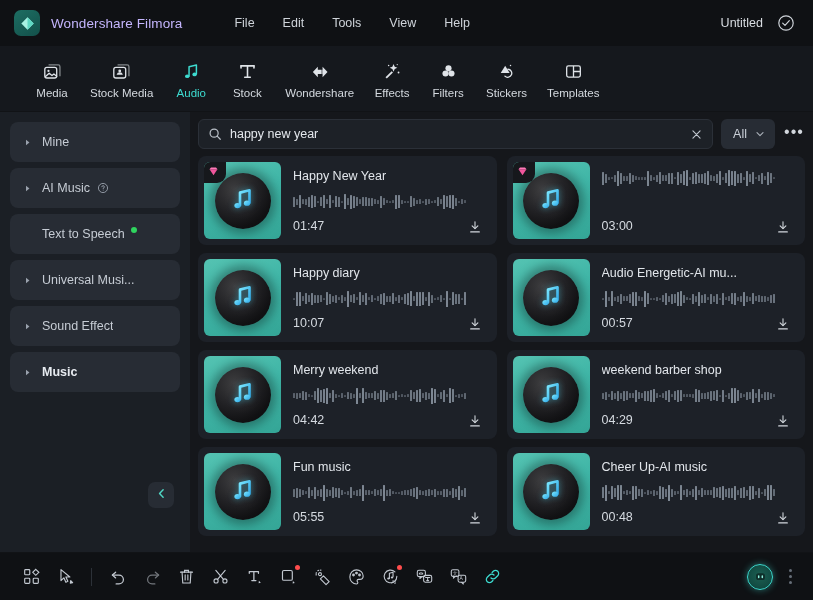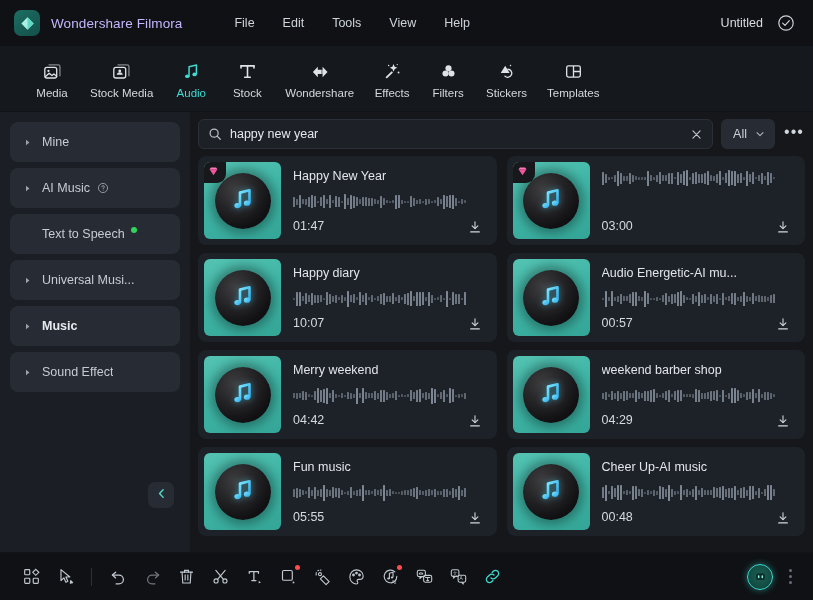--- a/index.html
+++ b/index.html
@@ -395,35 +395,35 @@
             <span class="dot-new"></span>
           </div>
           <div class="side-item">
             <span class="caret">
               <svg width="9" height="9" viewBox="0 0 12 12" fill="currentColor">
                 <path d="M4 2.2 L8.6 6 L4 9.8 Z"></path>
               </svg>
             </span>
             <span class="sl">Universal Musi...</span>
           </div>
+          <div class="side-item">
+            <span class="caret">
+              <svg width="9" height="9" viewBox="0 0 12 12" fill="currentColor">
+                <path d="M4 2.2 L8.6 6 L4 9.8 Z"></path>
+              </svg>
+            </span>
+            <span class="sl">Sound Effect</span>
+          </div>
           <div class="side-item bold">
             <span class="caret">
               <svg width="9" height="9" viewBox="0 0 12 12" fill="currentColor">
                 <path d="M4 2.2 L8.6 6 L4 9.8 Z"></path>
               </svg>
             </span>
             <span class="sl">Music</span>
-          </div>
-          <div class="side-item">
-            <span class="caret">
-              <svg width="9" height="9" viewBox="0 0 12 12" fill="currentColor">
-                <path d="M4 2.2 L8.6 6 L4 9.8 Z"></path>
-              </svg>
-            </span>
-            <span class="sl">Sound Effect</span>
           </div>
         </div>
       <div class="collapse-btn">
         <span>
           <svg width="13" height="13" viewBox="0 0 16 16" fill="none" stroke="currentColor" stroke-width="1.8" stroke-linecap="round" stroke-linejoin="round">
             <path d="M10 3.4 L5.6 8 L10 12.6"></path>
           </svg>
         </span>
       </div>
     </div>

